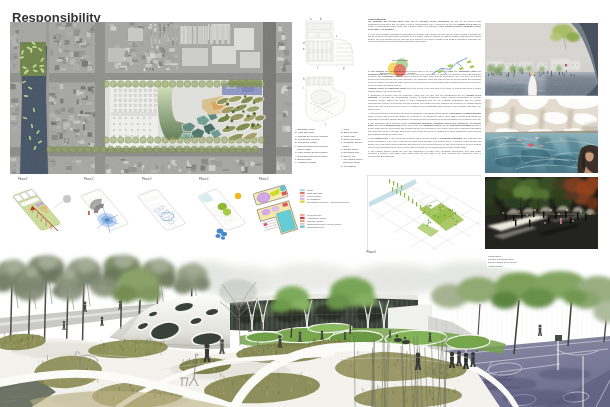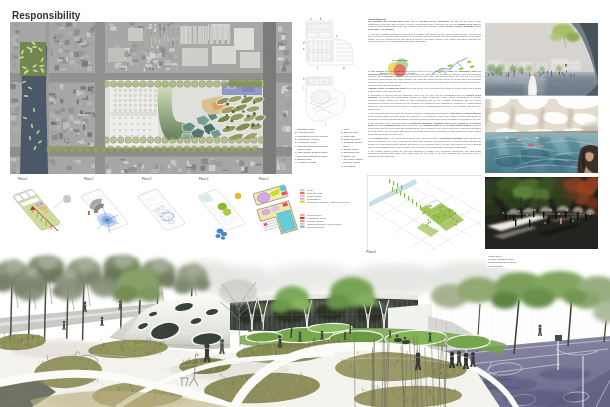--- a/index.html
+++ b/index.html
@@ -1,21 +1,21 @@
 <!DOCTYPE html>
 <html><head><meta charset="utf-8">
 <style>
 html,body{margin:0;padding:0;}
 body{width:610px;height:407px;background:#ffffff;position:relative;overflow:hidden;
  font-family:"Liberation Sans",sans-serif;}
 .abs{position:absolute;}
 .tl{font-size:2.3px;line-height:3.35px;color:#4a4a4a;}
 </style></head><body>
 
-<div class="abs" style="left:12px;top:10px;font-size:10px;font-weight:bold;color:#333;">Responsibility</div>
+<div class="abs" style="left:12px;top:10px;font-size:13px;font-weight:bold;color:#333;">Responsibility</div>
 
 <svg class="abs" style="left:10px;top:22px" width="282" height="152" viewBox="0 0 282 152">
 <defs>
 <filter id="nz" x="0" y="0" width="100%" height="100%">
         <feTurbulence type="fractalNoise" baseFrequency="0.9" numOctaves="2" seed="7"></feTurbulence>
         <feColorMatrix type="matrix" values="0 0 0 0 0.45,0 0 0 0 0.45,0 0 0 0 0.44,0 0 0 0.5 0"></feColorMatrix>
       </filter>
 <linearGradient id="rampg" x1="0" y1="0" x2="0" y2="1">
         <stop offset="0" stop-color="#dde9c2"></stop>
         <stop offset="1" stop-color="#5d7a52"></stop>

